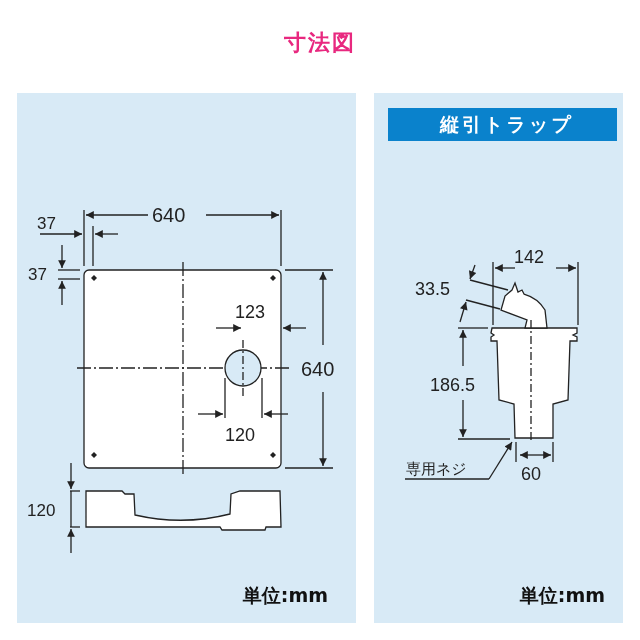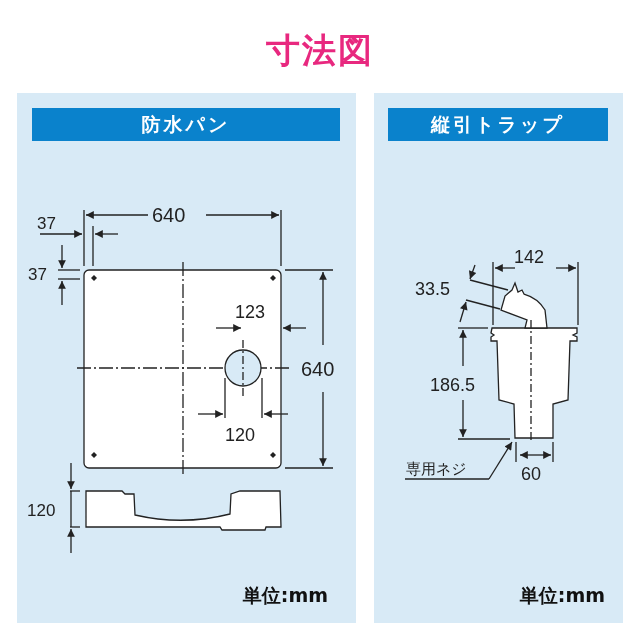--- a/index.html
+++ b/index.html
@@ -1,40 +1,39 @@
 <!DOCTYPE html>
 <html><head>
 <meta charset="utf-8">
 <style>
   html, body { margin: 0; padding: 0; background: #ffffff; }
   body { width: 640px; height: 640px; position: relative; overflow: hidden;
          font-family: "DejaVu Sans", "Liberation Sans", sans-serif; }
   .title { position: absolute; top: 28px; left: 0; width: 640px; text-align: center;
-           font-size: 34px; font-weight: bold; color: #e8287f; letter-spacing: 2px; }
+           font-size: 22px; font-weight: bold; color: #e8287f; letter-spacing: 2px; }
   .panel { position: absolute; background: #d8eaf6; }
   .panel-left { left: 17px; top: 93px; width: 339px; height: 530px; }
   .panel-right { left: 374px; top: 93px; width: 249px; height: 530px; }
   .panel-header { position: absolute; background: #0a82cc; color: #ffffff;
                   font-size: 19px; font-weight: bold; text-align: center;
                   line-height: 33px; height: 33px; letter-spacing: 3px; }
   .panel-left .panel-header { left: 15px; top: 15px; width: 308px; }
-  .panel-right .panel-header { left: 14px; top: 15px; width: 220px; }
+  .panel-right .panel-header { left: 14px; top: 15px; width: 220px; padding-left: 9px; }
   .unit { position: absolute; bottom: 14px; right: 28px; font-size: 19px; color: #111;
           font-weight: bold; }
   .panel-right .unit { right: 18px; }
   svg { position: absolute; left: 0; top: 0; }
   svg text { font-family: "Liberation Sans", "DejaVu Sans", sans-serif; fill: #222; }
 </style>
 </head>
 <body>
 
 <div class="title">寸法図</div>
 
 <div class="panel panel-left">
-  <div class="panel-header">防水パン</div>
   <div class="unit">単位:mm</div>
 </div>
 
 <div class="panel panel-right">
   <div class="panel-header">縦引トラップ</div>
   <div class="unit">単位:mm</div>
 </div>
 
 <svg width="640" height="640" viewBox="0 0 640 640">
   <defs>

